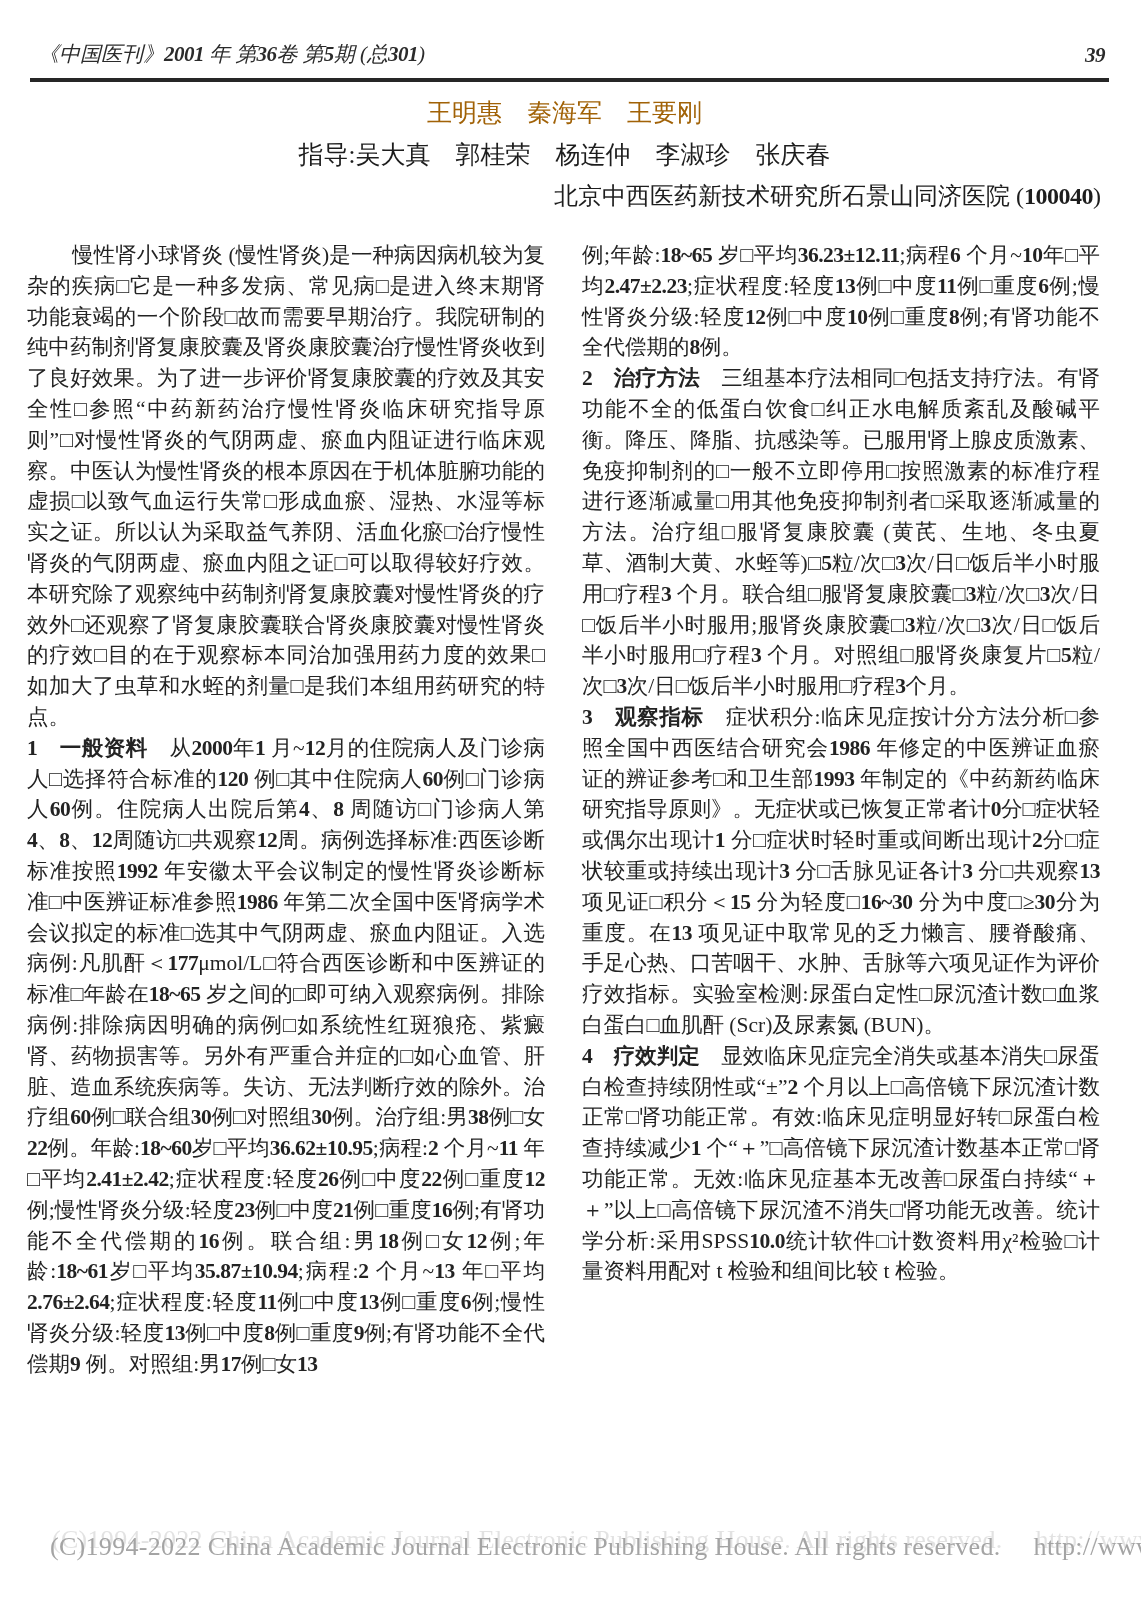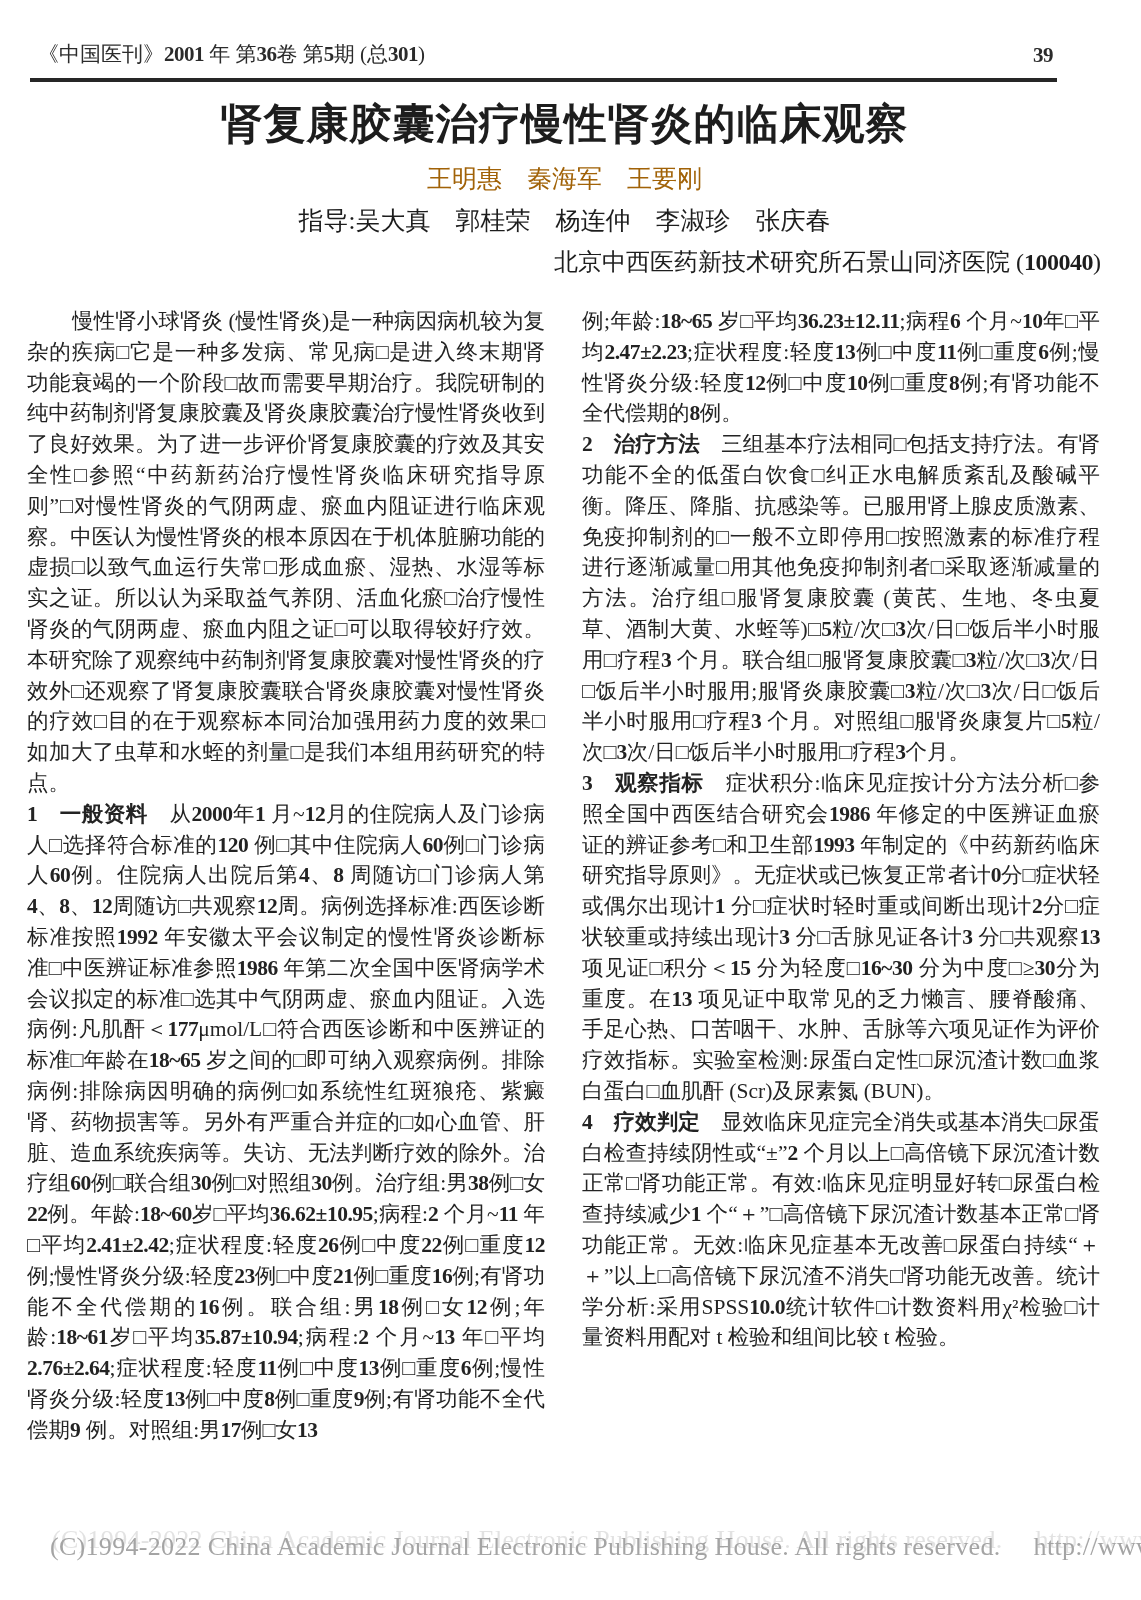--- a/index.html
+++ b/index.html
@@ -6,21 +6,21 @@
   .page {
     position:relative;
     width:1141px; height:1600px;
     margin:0 auto;
     background:#ffffff;
     overflow:hidden;
     color:#222;
     font-family:"Liberation Serif","DejaVu Serif",serif;
   }
   
-  .head-wrap { margin:40px 84px 0 30px; }
+  .head-wrap { margin:40px 32px 0 30px;font-style:italic; }
   .head-row {
     display:flex; justify-content:space-between; align-items:flex-end;
     font-size:21px; color:#2b2b2b;
     padding:0 4px 0 8px;
   }
   .head-rule {
     margin-top:10px;
     border-bottom:4px solid #262626;
   }
   
@@ -65,21 +65,20 @@
 
   <div class="head-wrap">
     <div class="head-row">
       <span class="boldnum">《中国医刊》<b class="n">2001</b> 年 第<b class="n">36</b>卷 第<b class="n">5</b>期  (总<b class="n">301</b>)</span>
       <span class="boldnum"><b class="n">39</b></span>
     </div>
     <div class="head-rule"></div>
   </div>
 
   <div class="title-block">
-    <div class="art-title">肾复康胶囊治疗慢性肾炎的临床观察</div>
     <div class="authors">王明惠　秦海军　王要刚</div>
     <div class="advisors">指导:吴大真　郭桂荣　杨连仲　李淑珍　张庆春</div>
     <div class="affil boldnum">北京中西医药新技术研究所石景山同济医院 (<b class="n">100040</b>)</div>
   </div>
 
   <div class="columns">
 
     <div class="col">
       <p class="p-indent">
         <span class="boldnum">慢性肾小球肾炎 (慢性肾炎)是一种病因病机较为复杂的疾病□它是一种多发病、常见病□是进入终末期肾功能衰竭的一个阶段□故而需要早期治疗。我院研制的纯中药制剂肾复康胶囊及肾炎康胶囊治疗慢性肾炎收到了良好效果。为了进一步评价肾复康胶囊的疗效及其安全性□参照“中药新药治疗慢性肾炎临床研究指导原则”□对慢性肾炎的气阴两虚、瘀血内阻证进行临床观察。中医认为慢性肾炎的根本原因在于机体脏腑功能的虚损□以致气血运行失常□形成血瘀、湿热、水湿等标实之证。所以认为采取益气养阴、活血化瘀□治疗慢性肾炎的气阴两虚、瘀血内阻之证□可以取得较好疗效。本研究除了观察纯中药制剂肾复康胶囊对慢性肾炎的疗效外□还观察了肾复康胶囊联合肾炎康胶囊对慢性肾炎的疗效□目的在于观察标本同治加强用药力度的效果□如加大了虫草和水蛭的剂量□是我们本组用药研究的特点。</span>

